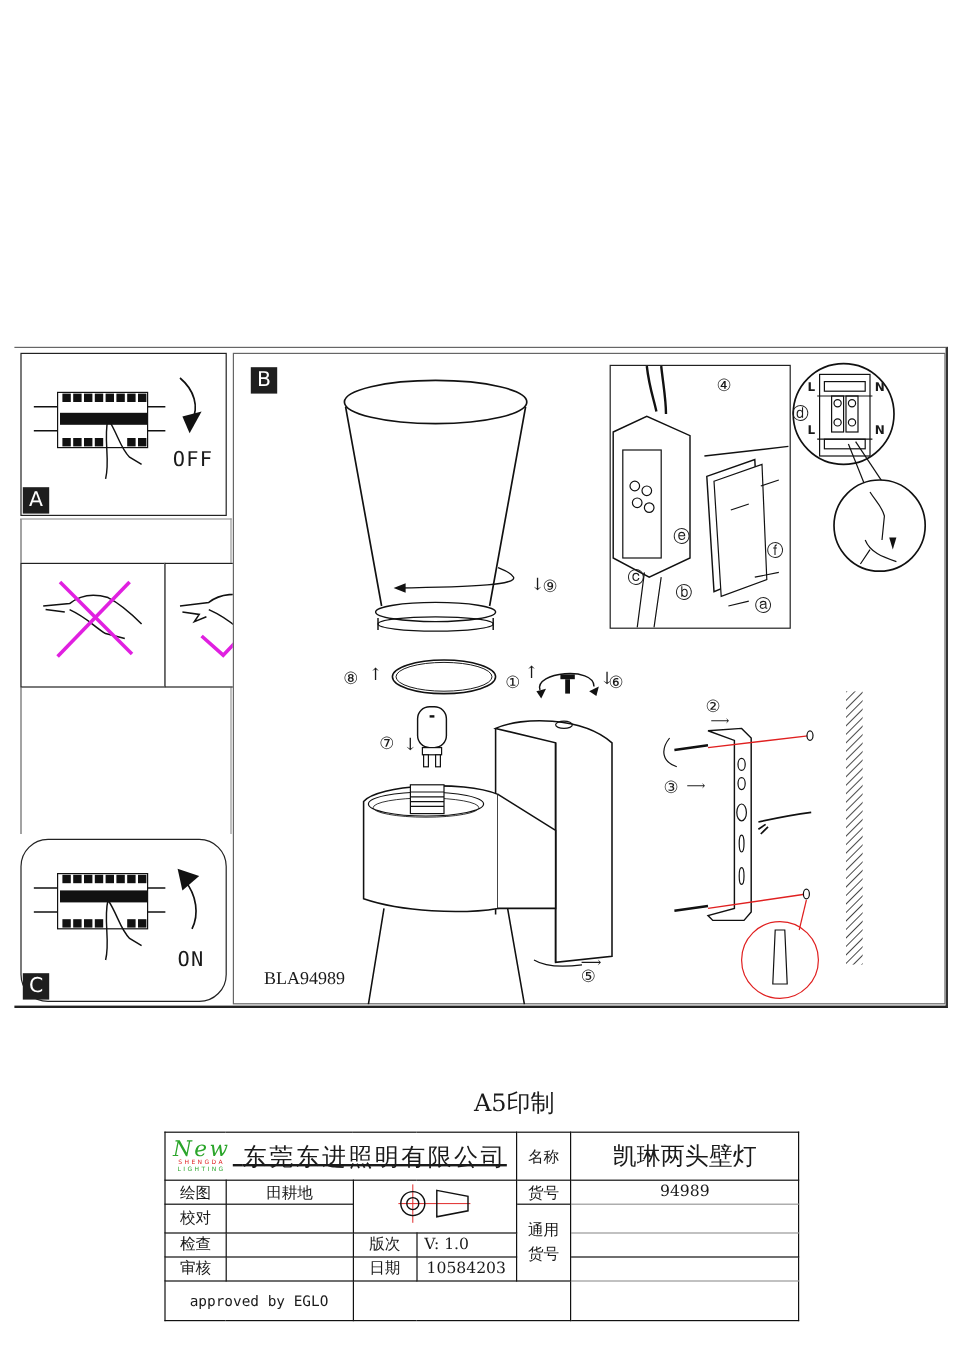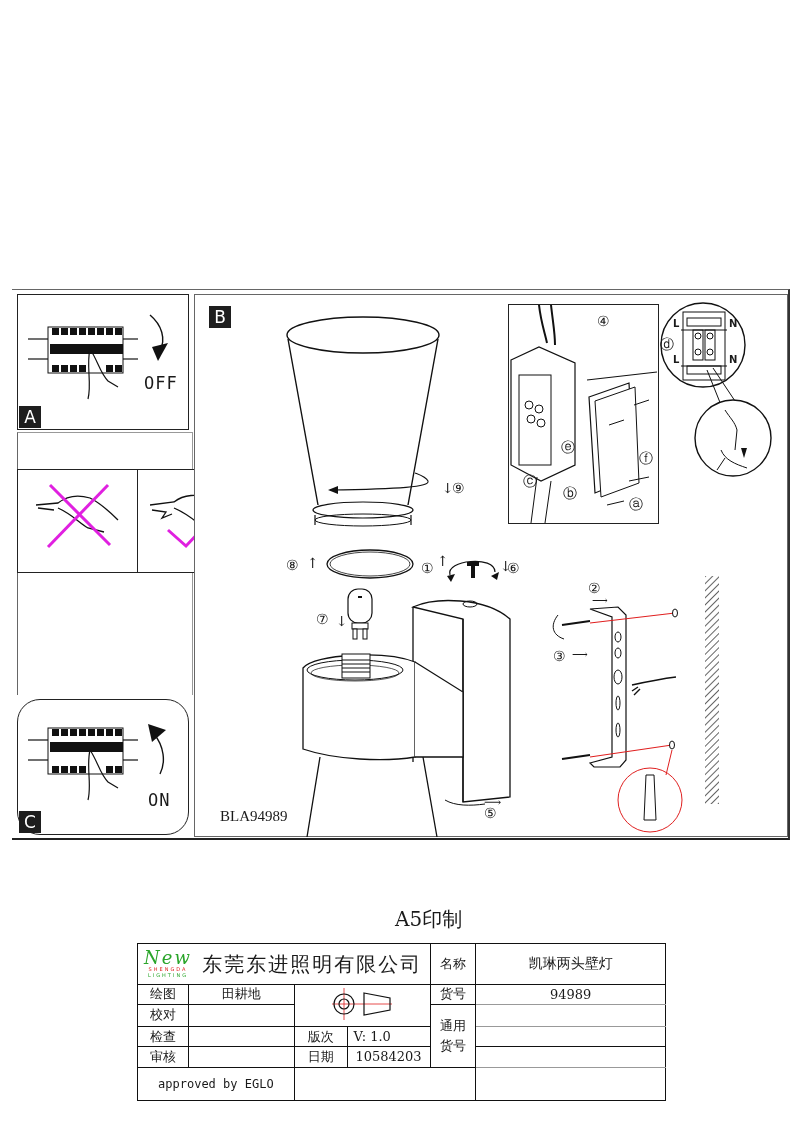--- a/index.html
+++ b/index.html
@@ -13,21 +13,21 @@
   .badge { background:#1e1e1e; color:#fff; font-family:"DejaVu Sans", sans-serif;
            font-size:17px; width:22px; height:22px; line-height:22px; text-align:center; }
   .label-big { font-family:"DejaVu Sans Mono", monospace; font-size:17px; letter-spacing:1px; }
   .circ { font-family:"DejaVu Serif", serif; font-size:14px; }
   .model { font-family:"Liberation Serif", serif; font-size:15px; }
   .print-title { font-family:"DejaVu Serif", serif; font-size:20px; left:348px; top:906px;margin-left:47px; }
   table.tb { position:absolute; left:137px; top:943px; width:529px; height:158px;
              border-collapse:collapse; font-family:"DejaVu Serif", serif; font-size:13px; }
   table.tb td { border:1px solid #111; padding:0; text-align:center; vertical-align:middle; }
   table.tb td.thin { border-bottom:1px solid #999; }
-  .company { font-size:20px; letter-spacing:2px; text-align:left !important; padding-left:4px !important; }
+  .company { font-size:20px; letter-spacing:2px; text-align:left !important; padding-left:4px !important;text-decoration:underline; }
   .logo-wrap { display:inline-block; vertical-align:middle; width:52px; text-align:center; }
   .approved { font-family:"DejaVu Sans Mono", monospace; font-size:12px; }
 </style>
 </head>
 <body>
 
 <div class="abs outer-frame"></div>
 
 <div class="abs panel" style="left:17px;top:294px;width:170px;height:134px;">
   <svg class="abs" style="left:10px;top:16px" width="110" height="90">
@@ -289,21 +289,21 @@
       <tr style="height:40px">
     <td colspan="4" class="company">
       <span class="logo-wrap">
         <span style="display:block;color:#2aa52a;font-style:italic;font-size:18px;line-height:16px;font-family:'DejaVu Serif',serif">New</span>
         <span style="display:block;color:#e02020;font-size:5px;line-height:6px;font-family:'DejaVu Sans',sans-serif">SHENGDA</span>
         <span style="display:block;color:#2aa52a;font-size:5px;line-height:6px;font-family:'DejaVu Sans',sans-serif">LIGHTING</span>
       </span>
       <span style="vertical-align:middle">东莞东进照明有限公司</span>
     </td>
     <td>名称</td>
-    <td style="font-size:14px">凯琳两头壁灯</td>
+    <td style="font-size:20px">凯琳两头壁灯</td>
   </tr>
   <tr style="height:20px">
     <td>绘图</td>
     <td>田耕地</td>
     <td colspan="2" rowspan="2">
       <svg width="80" height="38">
         <line x1="10" y1="19" x2="70" y2="19" stroke="#e02020" stroke-width="0.8"></line>
         <line x1="22" y1="3" x2="22" y2="35" stroke="#e02020" stroke-width="0.8"></line>
         <circle cx="22" cy="19" r="10" fill="none" stroke="#111" stroke-width="1.2"></circle>
         <circle cx="22" cy="19" r="5" fill="none" stroke="#111" stroke-width="1.2"></circle>

